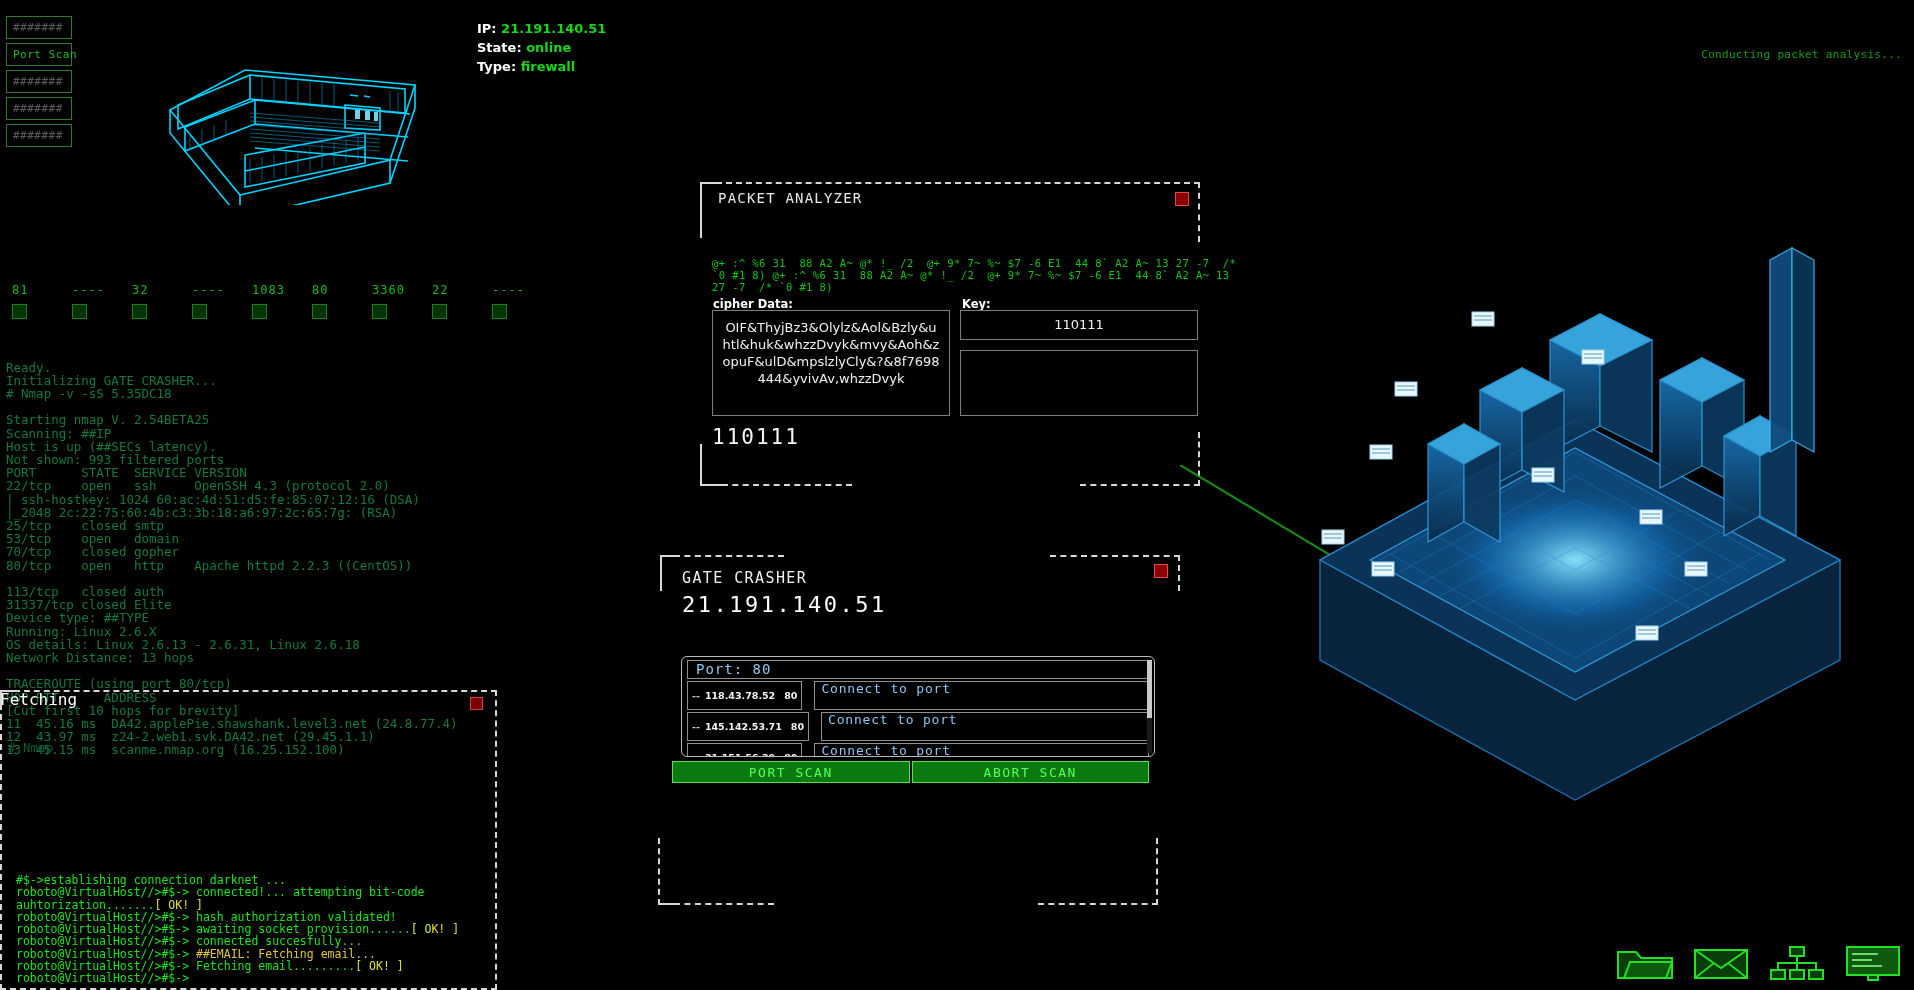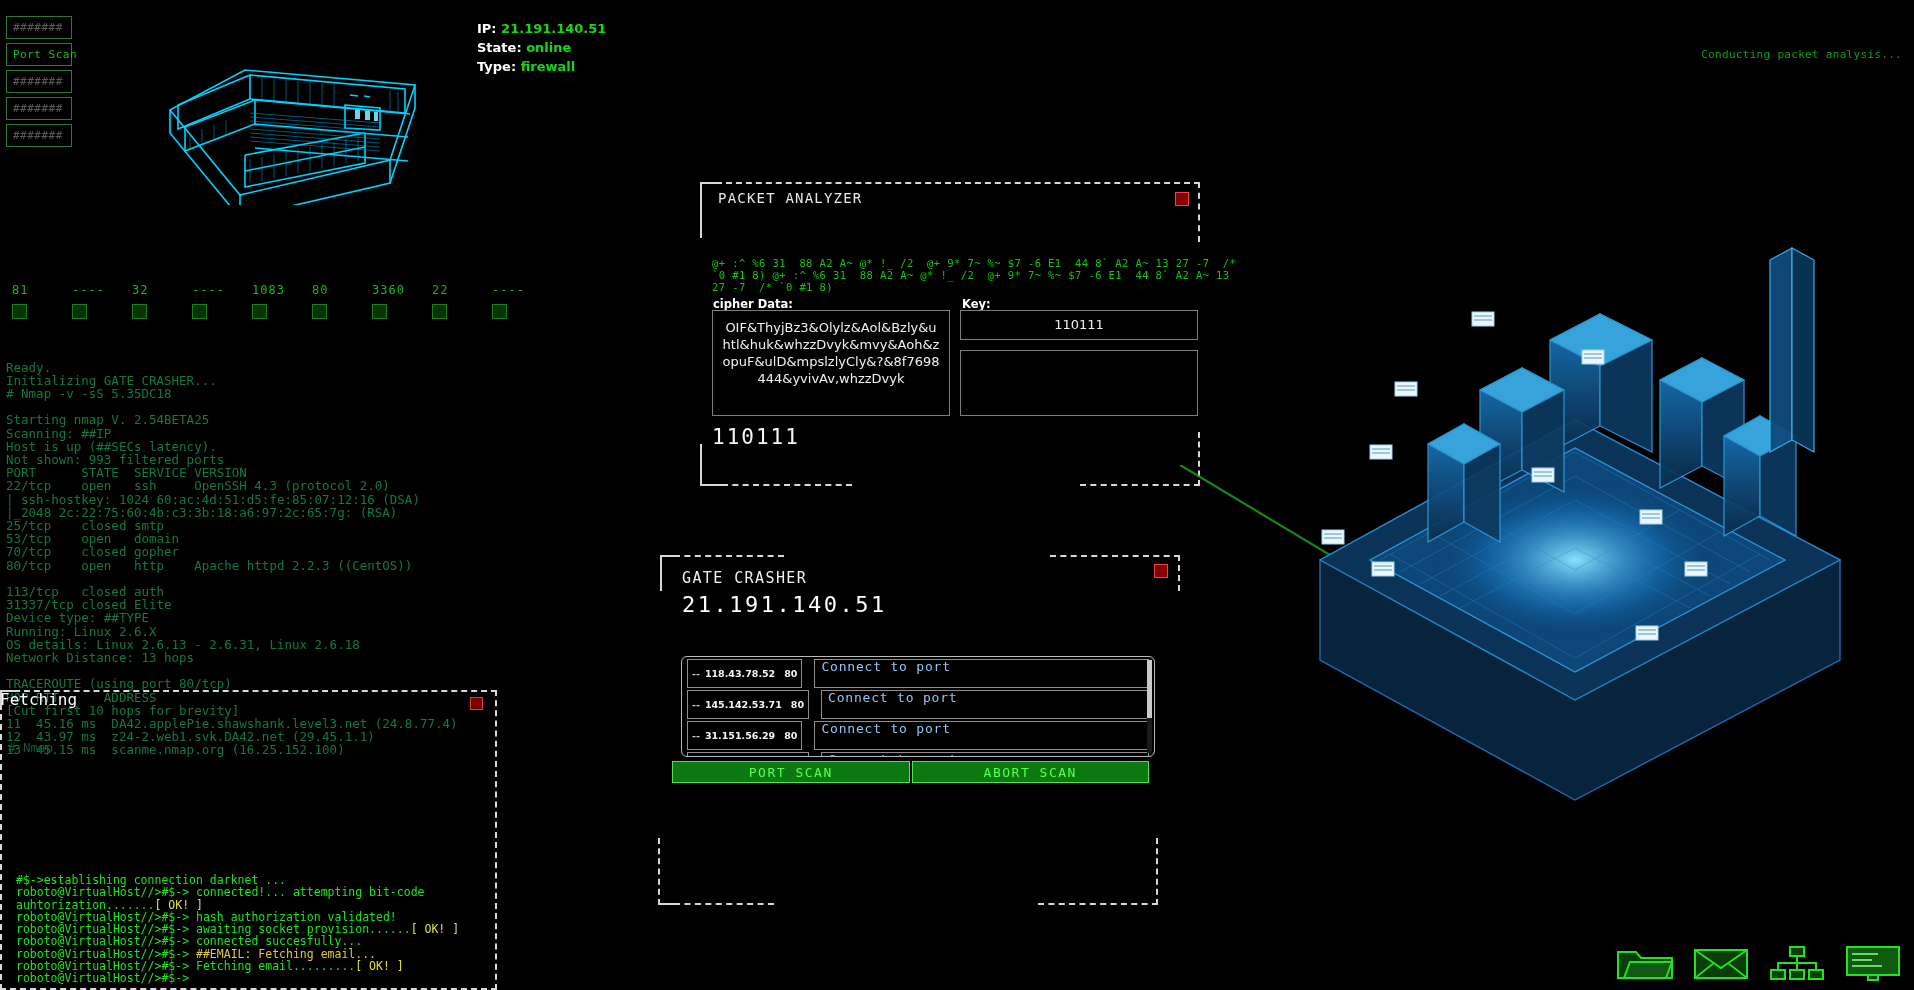--- a/index.html
+++ b/index.html
@@ -342,20 +342,21 @@
   <div class="dash-h" style="left:390px;top:0;width:130px;"></div>
   <div class="dash-v" style="left:518px;top:0;height:36px;"></div>
   <div class="panel-title" id="gc-title">GATE CRASHER</div>
   <div class="panel-close" style="left:494px;top:9px;"></div>
 
   <div id="gc-ip">21.191.140.51</div>
 
 
   <div id="gc-list">
     <div id="gc-list-inner">
+        <div class="port-group">Port: 80</div>
         <div class="host-row">
           <div class="host-addr">
             <span class="dash">--</span>
             <span>118.43.78.52</span>
             <span class="host-port">80</span>
           </div>
           <div class="host-btn">Connect to port</div>
         </div>
         <div class="host-row">
           <div class="host-addr">

